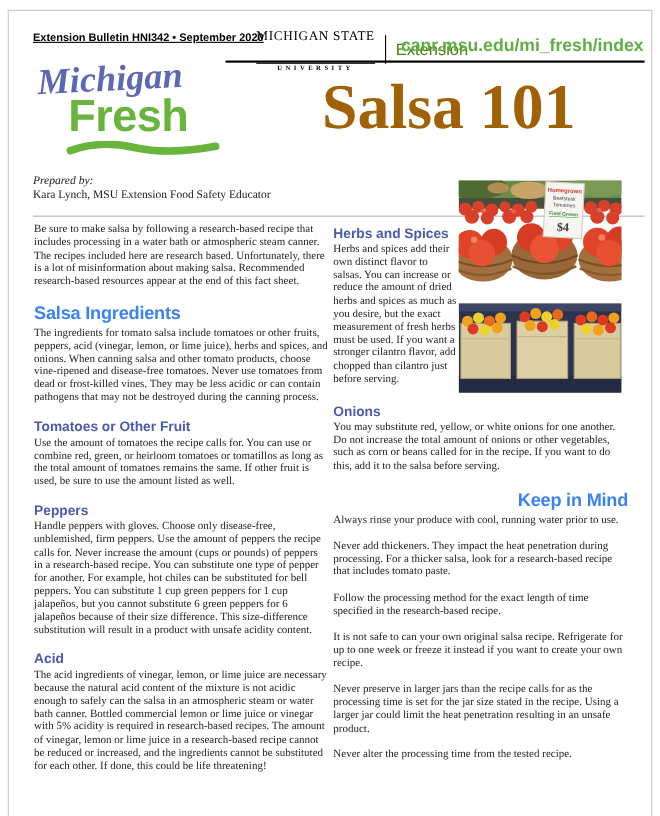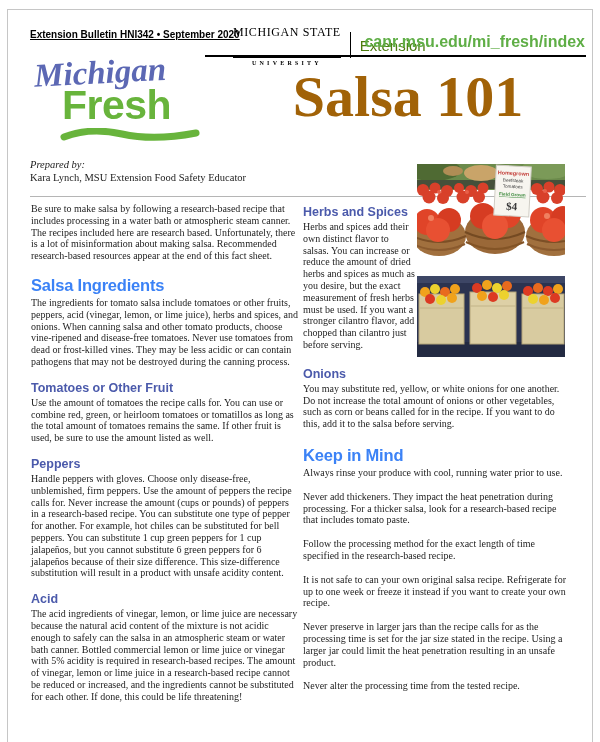--- a/index.html
+++ b/index.html
@@ -210,20 +210,20 @@
 
 <div class="col-right">
   <div class="herbs-wrap">
     <h2 class="h-sub first-heading">Herbs and Spices</h2>
     <p class="para"><span>Herbs and spices add their own distinct flavor to salsas. You can increase or reduce the amount of </span><span class="it">dried</span><span> herbs and spices as much as you desire, but the exact measurement of </span><span class="it">fresh</span><span> herbs must be used. If you want a stronger cilantro flavor, add chopped than cilantro just before serving.</span></p>
   </div>
 
   <h2 class="h-sub" style="margin-top:16px;">Onions</h2>
   <p class="para"><span>You may substitute red, yellow, or white onions for one another. </span><span class="it">Do not increase the total amount of onions or other vegetables, such as corn or beans called for in the recipe. If you want to do this, add it to the salsa before serving.</span></p>
 
-  <h1 class="h-major" style="margin-top:16px;">Keep in Mind</h1>
+  <h1 class="h-major" style="margin-top:16px;text-align:right;">Keep in Mind</h1>
   <p class="para"><span>Always rinse your produce with cool, running water prior to use.</span></p>
   <p class="para"><span>Never add thickeners. They impact the heat penetration during processing. For a thicker salsa, look for a research-based recipe that includes tomato paste.</span></p>
   <p class="para"><span>Follow the processing method for the exact length of time specified in the research-based recipe.</span></p>
   <p class="para"><span class="it">It is not safe to can your own original salsa recipe.</span><span> Refrigerate for up to one week or freeze it instead if you want to create your own recipe.</span></p>
   <p class="para"><span>Never preserve in larger jars than the recipe calls for as the processing time is set for the jar size stated in the recipe. Using a larger jar could limit the heat penetration resulting in an unsafe product.</span></p>
   <p class="para"><span>Never alter the processing time from the tested recipe.</span></p>
 </div>
 
 </body></html>

